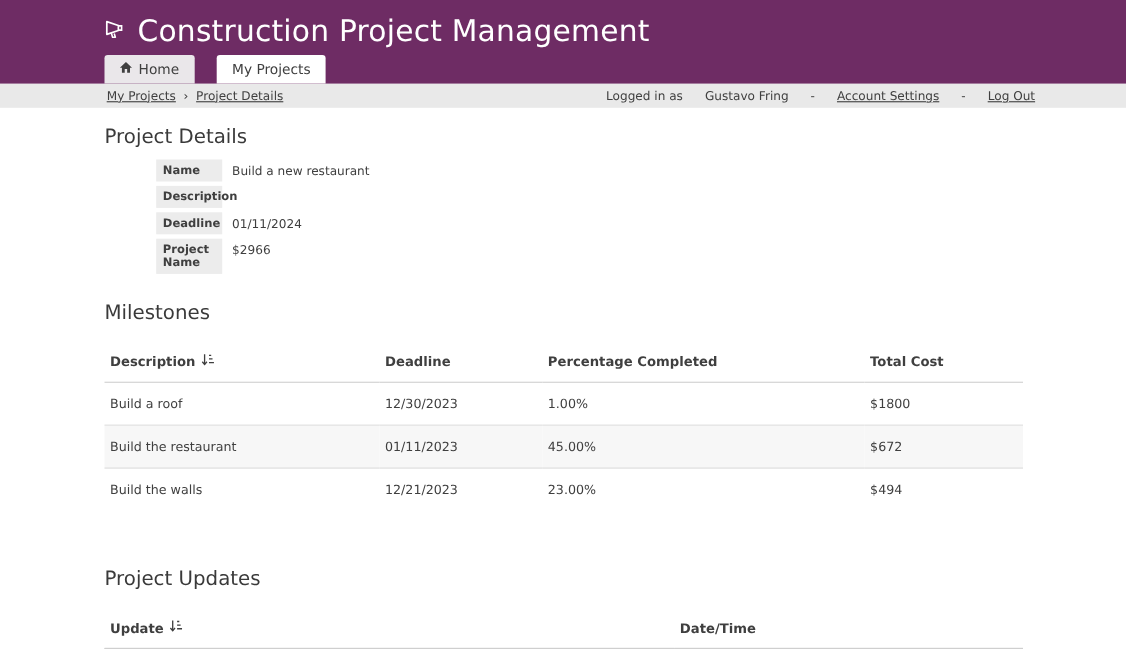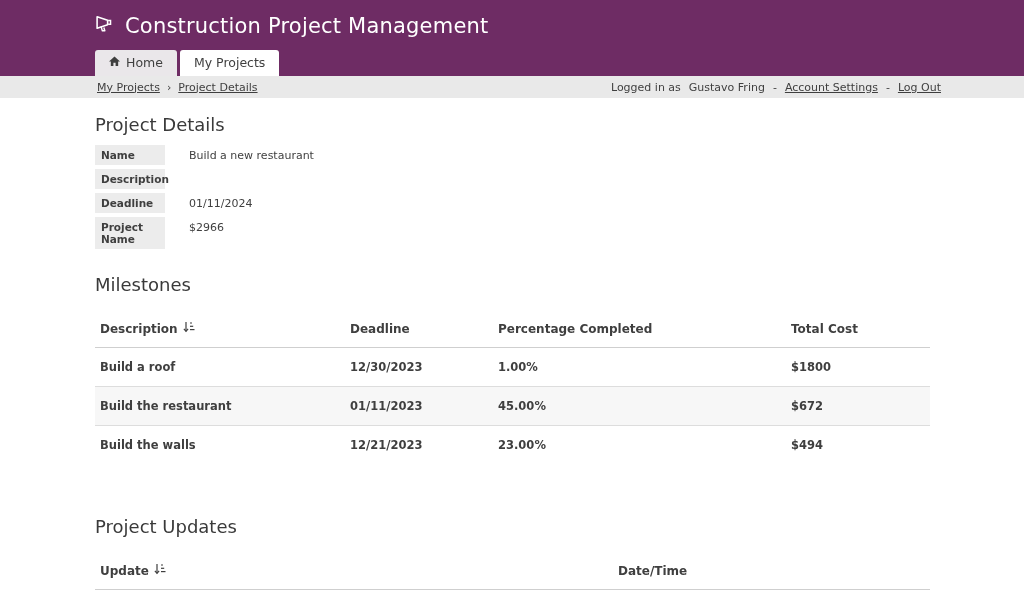--- a/index.html
+++ b/index.html
@@ -19,30 +19,30 @@
     position: relative;
   }
   .brand {
     display: flex;
     align-items: center;
     gap: 9px;
     padding: 13px 0 0 95px;
     color: #fff;
   }
   .brand h1 {
-    font-size: 21px;
+    font-size: 27px;
     font-weight: 400;
     letter-spacing: 0.2px;
   }
   .tabs {
     position: absolute;
     left: 95px;
     bottom: 0;
     display: flex;
-    gap: 3px;
+    gap: 20px;
   }
   .tab {
     display: flex;
     align-items: center;
     gap: 6px;
     font-size: 12.5px;
     padding: 5px 14px 6px;
     background: #eae7ea;
     color: #3f3f3f;
     border-radius: 3px 3px 0 0;
@@ -61,21 +61,21 @@
     padding: 0 83px 0 97px;
     font-size: 11px;
     color: #3f3f3f;
   }
   .breadcrumb { display: flex; align-items: center; gap: 7px; }
   .breadcrumb a, .session a {
     color: #3f3f3f;
     text-decoration: underline;
     cursor: pointer;
   }
-  .session { display: flex; align-items: center; gap: 8px; }
+  .session { display: flex; align-items: center; gap: 20px; }
   .session .user { font-weight: 400; }
 
   
   .main {
     margin: 0 94px 0 95px;
     padding-top: 16px;
   }
   .section-heading {
     font-size: 18px;
     font-weight: 400;
@@ -85,52 +85,52 @@
 
   
   .details-list { margin-bottom: 22px; }
   .detail-row {
     display: flex;
     align-items: flex-start;
     margin-bottom: 4px;
     min-height: 20px;
   }
   .detail-label {
-    width: 70px;
+    width: 60px;
     background: #ececec;
     font-weight: 700;
     font-size: 10.5px;
     padding: 4px 6px 4px 6px;
     color: #3f3f3f;
     min-height: 20px;
+    margin-left: 47px;
   }
   .detail-value {
     font-size: 11px;
-    margin-left: 24px;
+    margin-left: 9px;
     padding-top: 4px;
   }
 
   
   table {
     width: 100%;
     border-collapse: collapse;
     font-size: 11.5px;
     color: #3f3f3f;
   }
   th {
     text-align: left;
     font-size: 12px;
     font-weight: 700;
     padding: 16px 5px 11px 5px;
     border-bottom: 1px solid #cfcfcf;
   }
   th .th-inner { display: inline-flex; align-items: center; gap: 5px; }
   td {
     padding: 12px 5px;
-    font-weight: bold;
   }
   tbody tr:not(:first-child) td { border-top: 1px solid #dddddd; }
   tbody tr:nth-child(even) { background: #f7f7f7; }
 
   .milestones-section { margin-top: 25px; }
   .updates-section { margin-top: 52px; }
 
   .col-m-desc { width: 250px; }
   .col-m-deadline { width: 148px; }
   .col-m-pct { width: 293px; }

